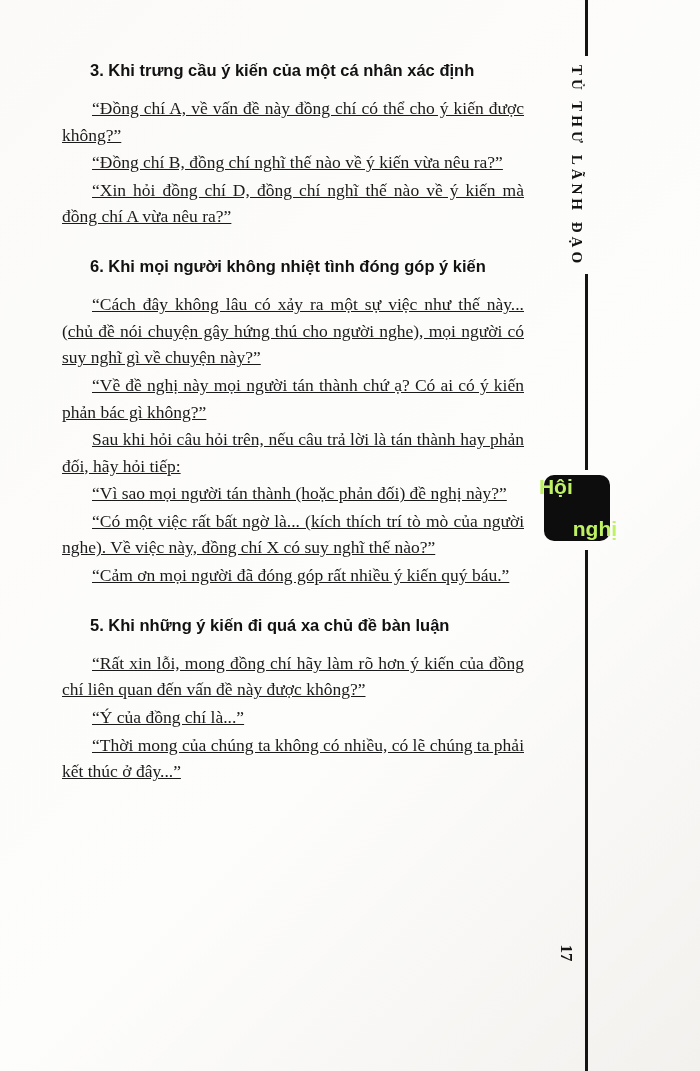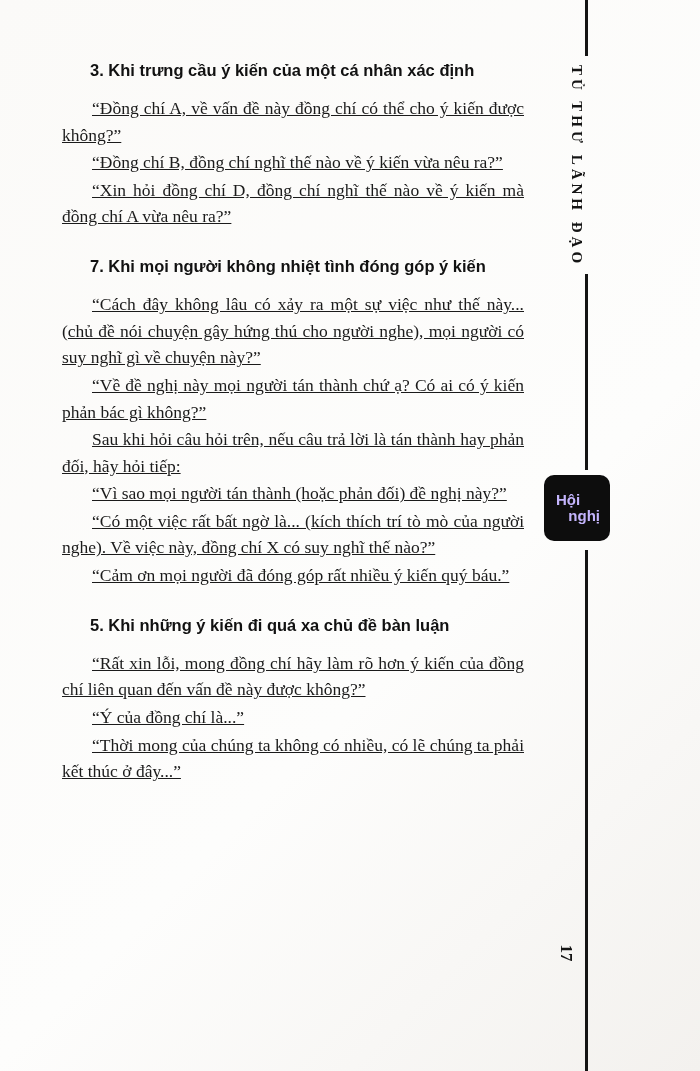--- a/index.html
+++ b/index.html
@@ -59,26 +59,26 @@
     color:#141414;
     display:flex;align-items:center;justify-content:center;
   }
   .chapter-badge{
     position:absolute;
     left:545px;top:476px;
     width:64px;height:64px;
     background:#0d0d0d;
     border-radius:9px;
     box-shadow:0 0 0 1px #0d0d0d;
-    display:flex;flex-direction:column;
+    display:flex;
     align-items:center;justify-content:center;
-    color:#c4b5fd;
+    color:#bef264;
     font-family:"Liberation Sans", sans-serif;
     font-weight:700;
-    font-size:15px;
+    font-size:21px;
     line-height:1.05;
   }
   .badge-line2{align-self:flex-end;margin-right:9px;}
   .badge-line1{align-self:flex-start;margin-left:11px;}
   .page-number{
     position:absolute;
     left:549px;top:938px;
     width:24px;height:30px;
     transform:rotate(90deg);
     font-family:"Liberation Serif", serif;
@@ -96,21 +96,21 @@
   <div class="content">
 
     <div class="section">
       <div class="section-heading">3. Khi trưng cầu ý kiến của một cá nhân xác định</div>
       <p class="para">“Đồng chí A, về vấn đề này đồng chí có thể cho ý kiến được không?”</p>
       <p class="para">“Đồng chí B, đồng chí nghĩ thế nào về ý kiến vừa nêu ra?”</p>
       <p class="para">“Xin hỏi đồng chí D, đồng chí nghĩ thế nào về ý kiến mà đồng chí A vừa nêu ra?”</p>
     </div>
 
     <div class="section">
-      <div class="section-heading">7. Khi mọi người không nhiệt tình đóng góp ý kiến</div>
+      <div class="section-heading">6. Khi mọi người không nhiệt tình đóng góp ý kiến</div>
       <p class="para">“Cách đây không lâu có xảy ra một sự việc như thế này... (chủ đề nói chuyện gây hứng thú cho người nghe), mọi người có suy nghĩ gì về chuyện này?”</p>
       <p class="para">“Về đề nghị này mọi người tán thành chứ ạ? Có ai có ý kiến phản bác gì không?”</p>
       <p class="para">Sau khi hỏi câu hỏi trên, nếu câu trả lời là tán thành hay phản đối, hãy hỏi tiếp:</p>
       <p class="para">“Vì sao mọi người tán thành (hoặc phản đối) đề nghị này?”</p>
       <p class="para">“Có một việc rất bất ngờ là... (kích thích trí tò mò của người nghe). Về việc này, đồng chí X có suy nghĩ thế nào?”</p>
       <p class="para">“Cảm ơn mọi người đã đóng góp rất nhiều ý kiến quý báu.”</p>
     </div>
 
     <div class="section">
       <div class="section-heading">5. Khi những ý kiến đi quá xa chủ đề bàn luận</div>

